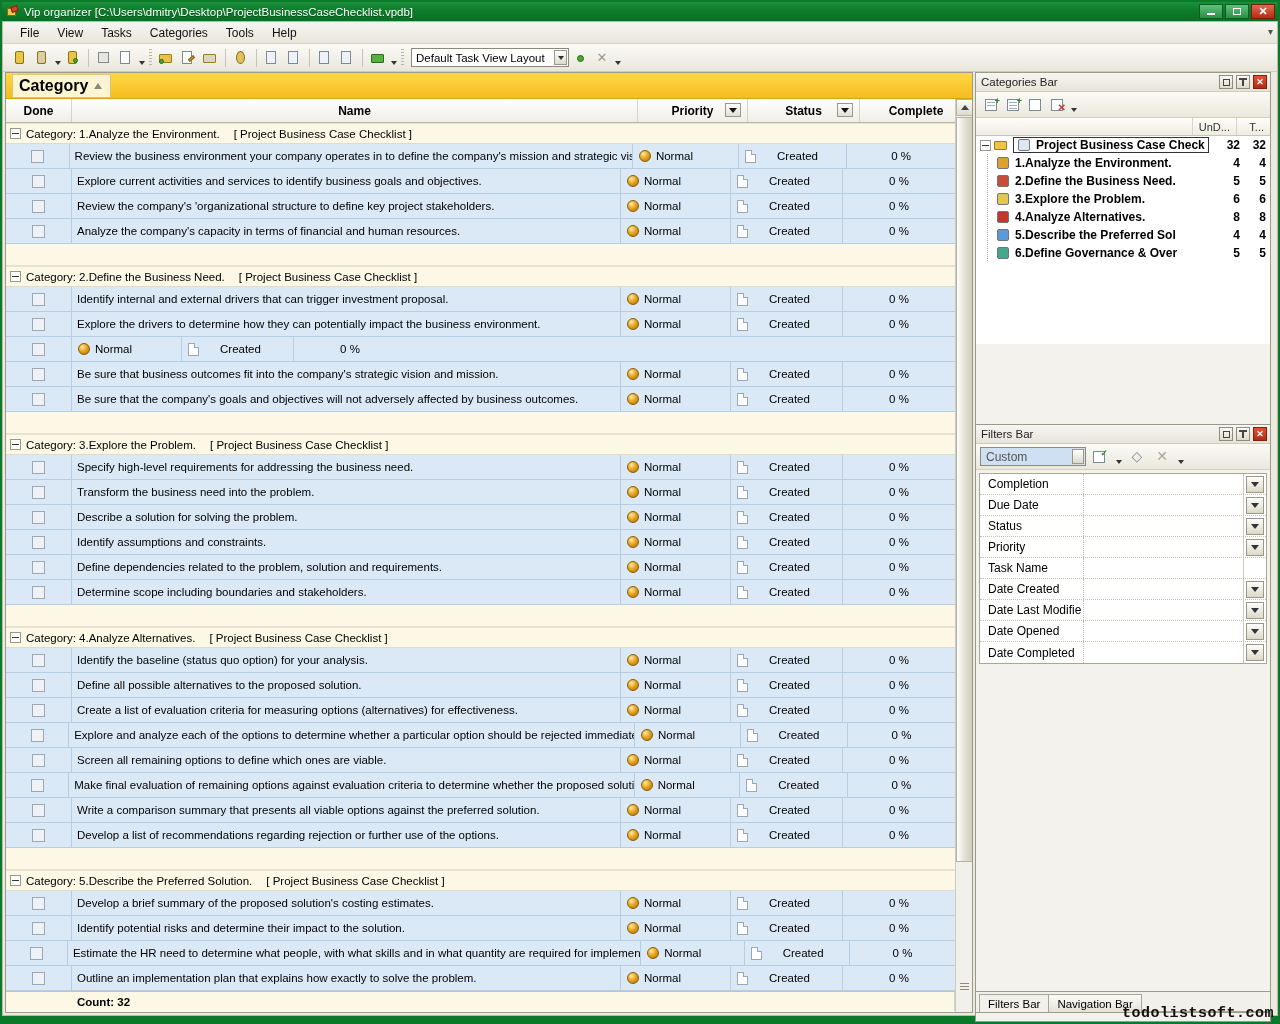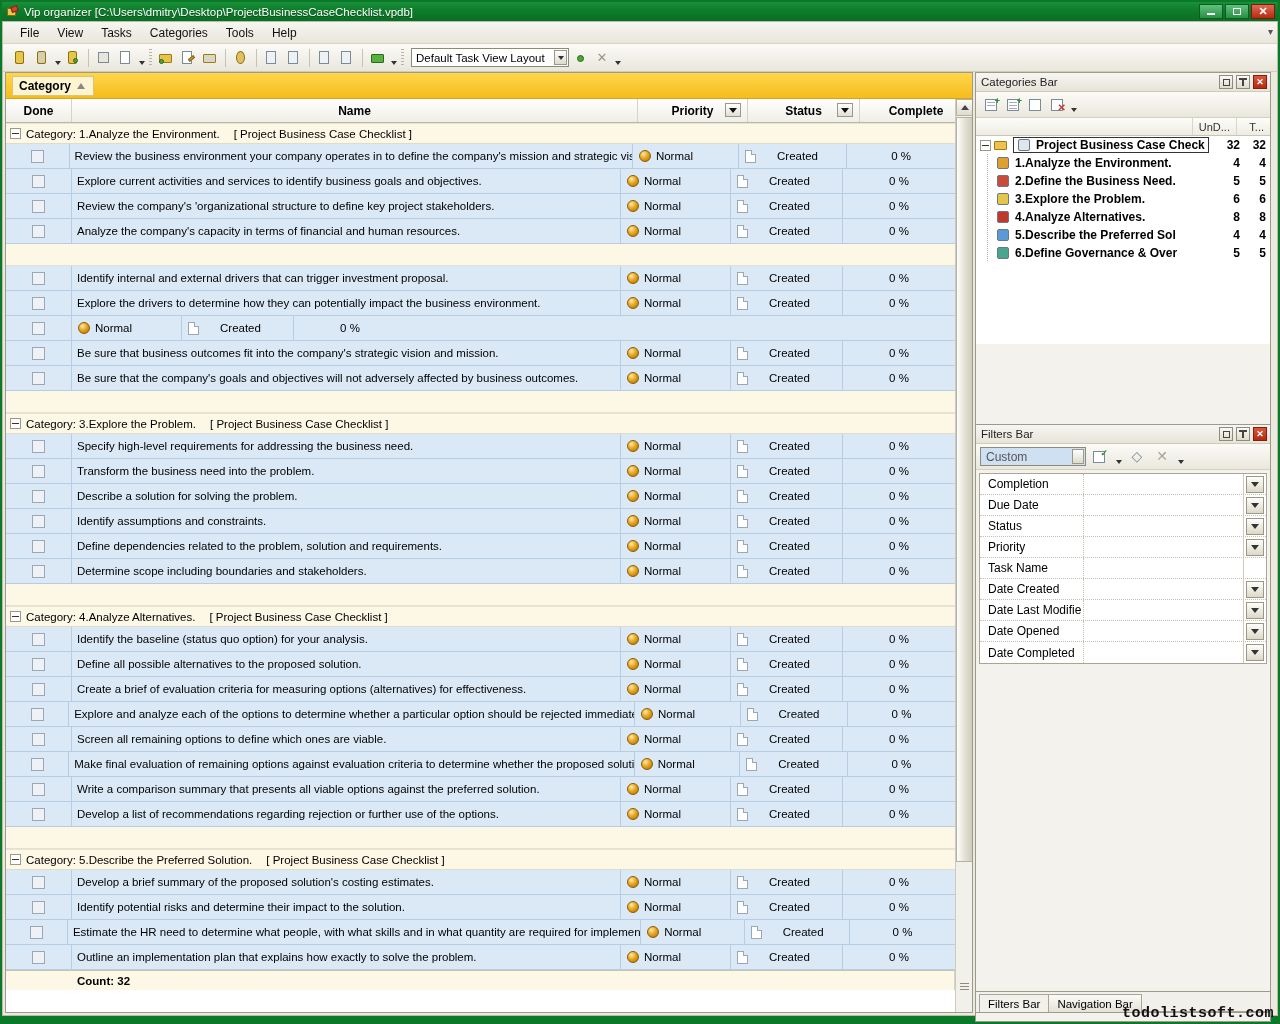--- a/index.html
+++ b/index.html
@@ -103,21 +103,21 @@
     background:#fff; border:1px solid #9b9a8b; overflow:hidden;
   }
   .group-bar {
     height:26px; background:linear-gradient(to bottom,#ffd74a,#f5bc1d);
     display:flex; align-items:center; padding-left:6px;
     border-bottom:1px solid #d7a416;
   }
   .group-chip {
     background:#fdf4d2; border:1px solid #d9c47a;
     padding:2px 8px 2px 6px; display:flex; align-items:center; gap:6px;
-    font-weight:bold; font-size:12px; color:#000;
+    font-weight:bold; font-size:16px; color:#000;
   }
   .sort-asc { width:0;height:0;border-left:4px solid transparent;border-right:4px solid transparent;border-bottom:6px solid #888; }
 
   .col-head {
     height:24px; display:flex; align-items:stretch;
     background:linear-gradient(to bottom,#ffffff,#efeee6);
     border-bottom:1px solid #b9b7a6;
     font-weight:bold; font-size:12px; color:#000;
   }
   .ch { border-right:1px solid #d6d4c6; display:flex; align-items:center; justify-content:center; position:relative; }
@@ -486,20 +486,26 @@
                 <span class="pri-ball"></span>
                 <span>Normal</span>
               </div>
               <div class="c-sta">
                 <span class="sta-doc"></span>
                 <span>Created</span>
               </div>
               <div class="c-cmp">0 %</div>
             </div>
             <div class="spacer-row"></div>
+            <div class="cat-row">
+              <span class="expander">
+                <span class="minus"></span>
+              </span>
+              <span class="cat-label">Category: 2.Define the Business Need.<span class="brk">[ Project Business Case Checklist ]</span></span>
+            </div>
             <div class="task-row">
               <div class="c-done">
                 <span class="cb"></span>
               </div>
               <div class="c-name">Identify internal and external drivers that can trigger investment proposal.</div>
               <div class="c-pri">
                 <span class="pri-ball"></span>
                 <span>Normal</span>
               </div>
               <div class="c-sta">
@@ -698,21 +704,21 @@
               <div class="c-sta">
                 <span class="sta-doc"></span>
                 <span>Created</span>
               </div>
               <div class="c-cmp">0 %</div>
             </div>
             <div class="task-row">
               <div class="c-done">
                 <span class="cb"></span>
               </div>
-              <div class="c-name">Create a brief of evaluation criteria for measuring options (alternatives) for effectiveness.</div>
+              <div class="c-name">Create a list of evaluation criteria for measuring options (alternatives) for effectiveness.</div>
               <div class="c-pri">
                 <span class="pri-ball"></span>
                 <span>Normal</span>
               </div>
               <div class="c-sta">
                 <span class="sta-doc"></span>
                 <span>Created</span>
               </div>
               <div class="c-cmp">0 %</div>
             </div>

